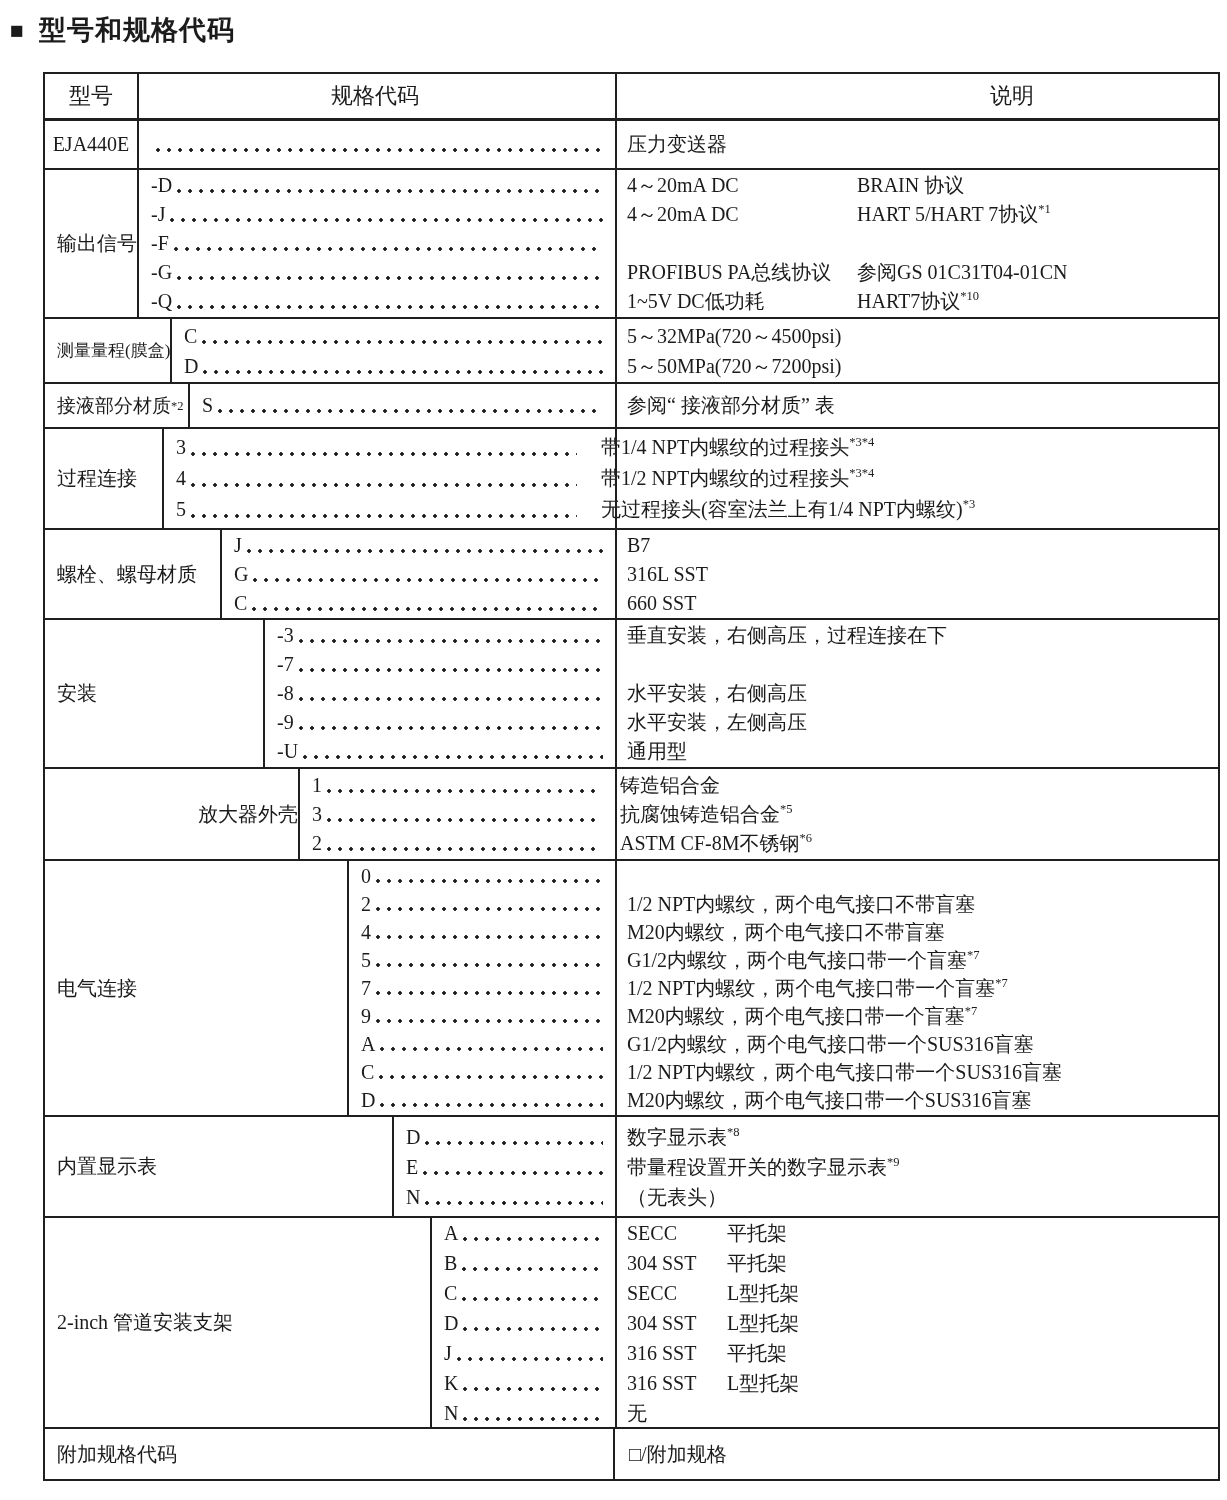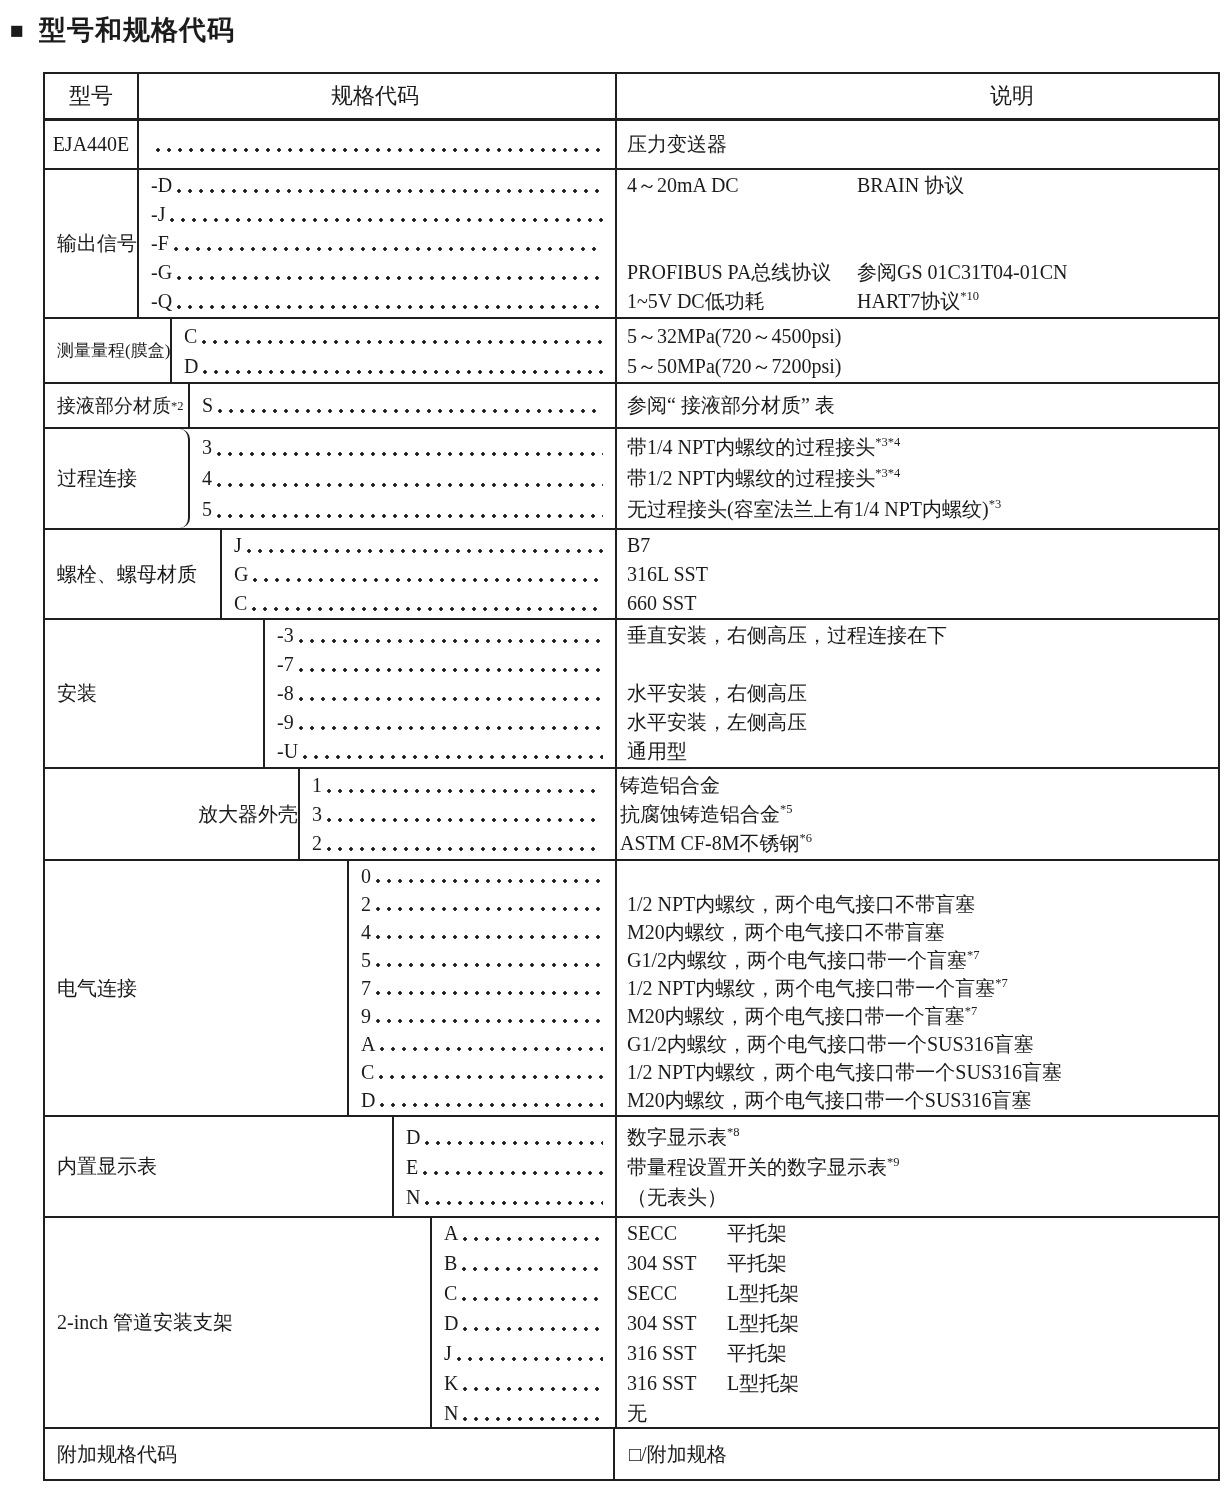--- a/index.html
+++ b/index.html
@@ -115,20 +115,21 @@
               <span class="code">-D</span>
               <div class="leader"></div>
             </div>
             <div class="descwrap"><span class="d1" style="width: 230px;">4～20mA DC</span><span>BRAIN 协议</span></div>
           </div>
           <div class="line" style="height: 29px; line-height: 29px;">
             <div class="codewrap" style="width: 474px;">
               <span class="code">-J</span>
               <div class="leader"></div>
             </div>
+            <div class="descwrap"><span class="d1" style="width: 230px;">4～20mA DC</span><span>HART 5/HART 7协议</span><sup>*1</sup></div>
           </div>
           <div class="line" style="height: 29px; line-height: 29px;">
             <div class="codewrap" style="width: 474px;">
               <span class="code">-F</span>
               <div class="leader"></div>
             </div>
           </div>
           <div class="line" style="height: 29px; line-height: 29px;">
             <div class="codewrap" style="width: 474px;">
               <span class="code">-G</span>
@@ -178,21 +179,21 @@
             <div class="codewrap" style="width: 423px;">
               <span class="code">S</span>
               <div class="leader"></div>
             </div>
             <div class="descwrap"><span class="d1">参阅“ 接液部分材质” 表</span></div>
           </div>
         </div>
         <div class="vdiv"></div>
       </div>
       <div class="trow" style="height: 101px;">
-        <div class="lcell" style="width: 145px; border-radius: 10px;">
+        <div class="lcell" style="width: 119px;">
           <span>过程连接</span>
         </div>
         <div class="linezone">
           <div class="line" style="height: 31px; line-height: 31px;">
             <div class="codewrap" style="width: 423px;">
               <span class="code">3</span>
               <div class="leader"></div>
             </div>
             <div class="descwrap"><span class="d1">带1/4 NPT内螺纹的过程接头</span><sup>*3*4</sup></div>
           </div>

